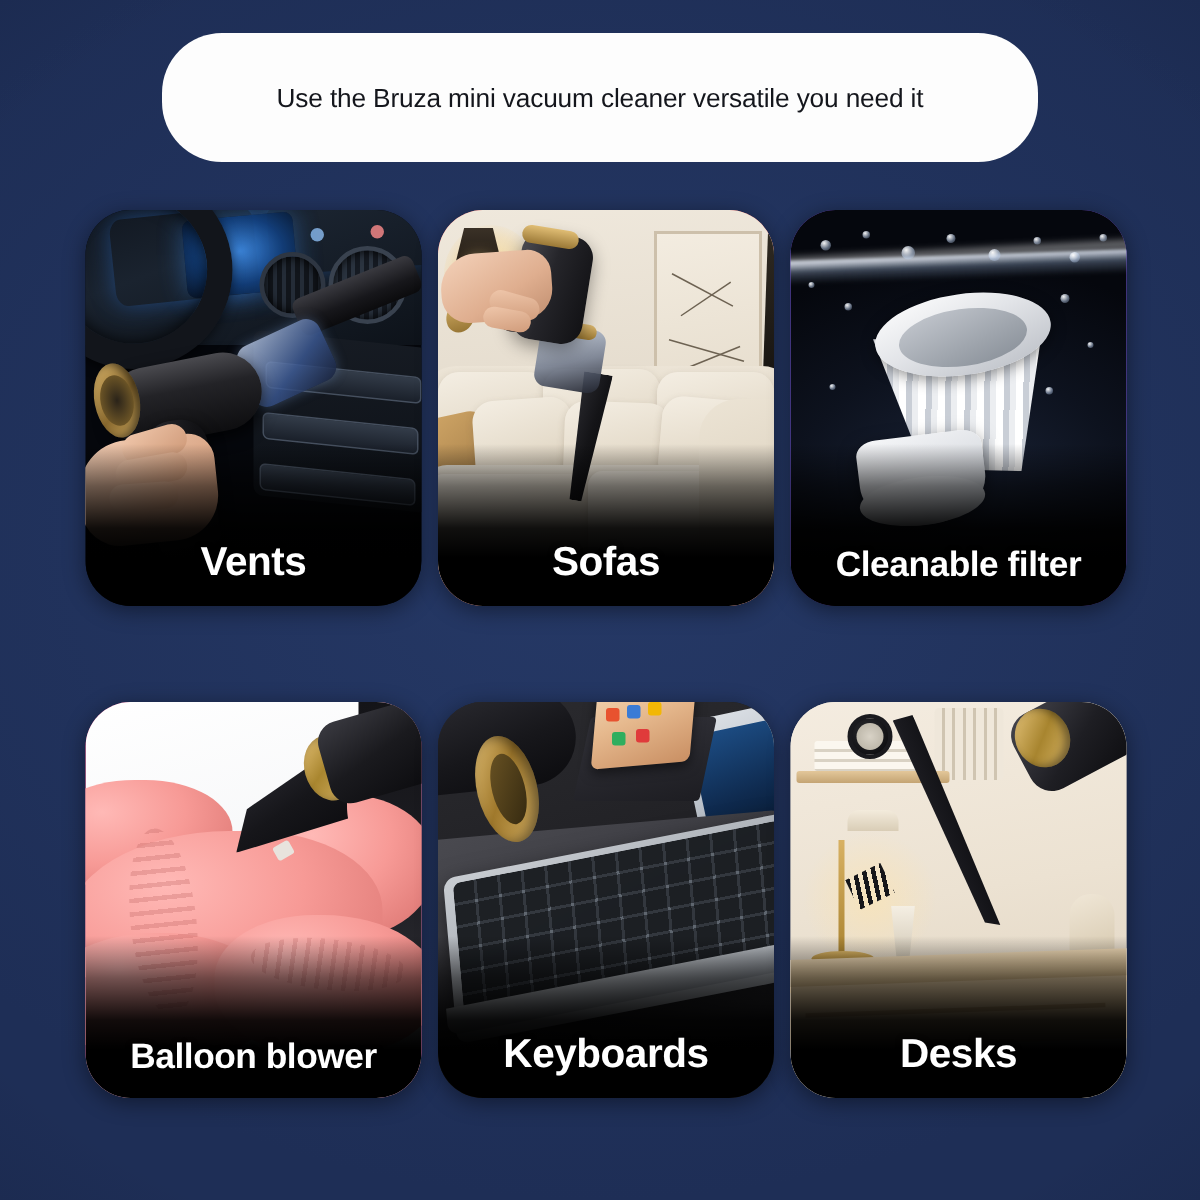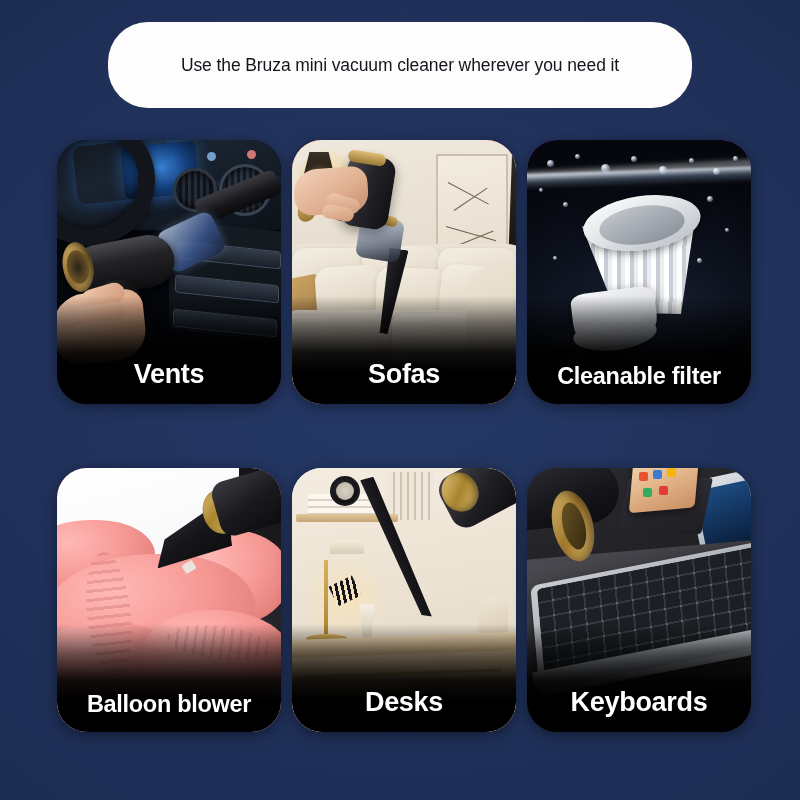--- a/index.html
+++ b/index.html
@@ -598,21 +598,21 @@
     background:linear-gradient(120deg,#6b5424 0%,#32270f 100%);
     transform:rotate(-14deg);
   }
 </style>
 </head>
 <body>
 
 <div class="bg-vignette"></div>
 
 <div class="header-pill">
-  <div class="header-sub">Use the Bruza mini vacuum cleaner wherever you need it</div>
+  <div class="header-sub">Use the Bruza mini vacuum cleaner versatile you need it</div>
 </div>
 
 <div class="grid">
 
   <div class="card c1">
     <div class="scene">
       <div class="dash-top"></div>
       <div class="screen" style="left:122px;top:-4px;"></div>
       <div class="scr-ico" style="left:150px;top:12px;"></div>
       <div class="scr-ico" style="left:190px;top:10px;background:rgba(255,140,140,.8);"></div>
@@ -722,20 +722,44 @@
       <div class="b-seam2"></div>
       <div class="noz-cone"></div>
       <div class="noz-gold"></div>
       <div class="noz-body"></div>
       <div class="noz-tip"></div>
     </div>
     <div class="label-band"></div>
     <div class="label-text small">Balloon blower</div>
   </div>
 
+  <div class="card c6">
+    <div class="scene">
+      <div class="deskdark"></div>
+      <div class="tablet"></div>
+      <div class="tablet-scr"></div>
+      <div class="stand"></div>
+      <div class="phone"></div>
+      <div class="app" style="left:112px;top:4px;background:#e8522f;"></div>
+      <div class="app" style="left:126px;top:2px;background:#3a7bd5;"></div>
+      <div class="app" style="left:140px;top:0px;background:#f2b705;"></div>
+      <div class="app" style="left:116px;top:20px;background:#2fae5e;"></div>
+      <div class="app" style="left:132px;top:18px;background:#e03b3b;"></div>
+      <div class="mat"></div>
+      <div class="kb"></div>
+      <div class="keys"></div>
+      <div class="kb-edge"></div>
+      <div class="noz6"></div>
+      <div class="noz6-gold"></div>
+      <div class="noz6-in"></div>
+    </div>
+    <div class="label-band"></div>
+    <div class="label-text">Keyboards</div>
+  </div>
+
   <div class="card c5">
     <div class="scene">
       <div class="wall5"></div>
       <div class="radiator"></div>
       <div class="shelf"></div>
       <div class="books"></div>
       <div class="clock"></div>
       <div class="clock-face"></div>
       <div class="lamp-light"></div>
       <div class="lamp-arm"></div>
@@ -749,37 +773,13 @@
       <div class="desk-line"></div>
       <div class="brush-arm"></div>
       <div class="brush-top"></div>
       <div class="brush-gold"></div>
       <div class="bristles"></div>
     </div>
     <div class="label-band"></div>
     <div class="label-text">Desks</div>
   </div>
 
-  <div class="card c6">
-    <div class="scene">
-      <div class="deskdark"></div>
-      <div class="tablet"></div>
-      <div class="tablet-scr"></div>
-      <div class="stand"></div>
-      <div class="phone"></div>
-      <div class="app" style="left:112px;top:4px;background:#e8522f;"></div>
-      <div class="app" style="left:126px;top:2px;background:#3a7bd5;"></div>
-      <div class="app" style="left:140px;top:0px;background:#f2b705;"></div>
-      <div class="app" style="left:116px;top:20px;background:#2fae5e;"></div>
-      <div class="app" style="left:132px;top:18px;background:#e03b3b;"></div>
-      <div class="mat"></div>
-      <div class="kb"></div>
-      <div class="keys"></div>
-      <div class="kb-edge"></div>
-      <div class="noz6"></div>
-      <div class="noz6-gold"></div>
-      <div class="noz6-in"></div>
-    </div>
-    <div class="label-band"></div>
-    <div class="label-text">Keyboards</div>
-  </div>
-
 </div>
 
 </body></html>

